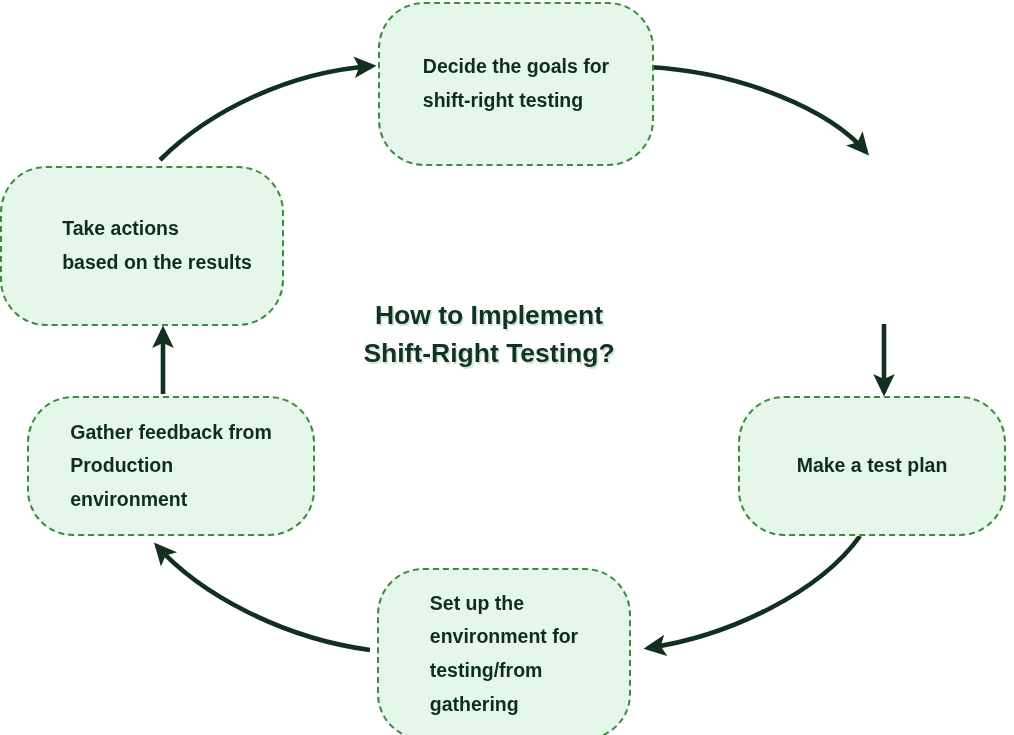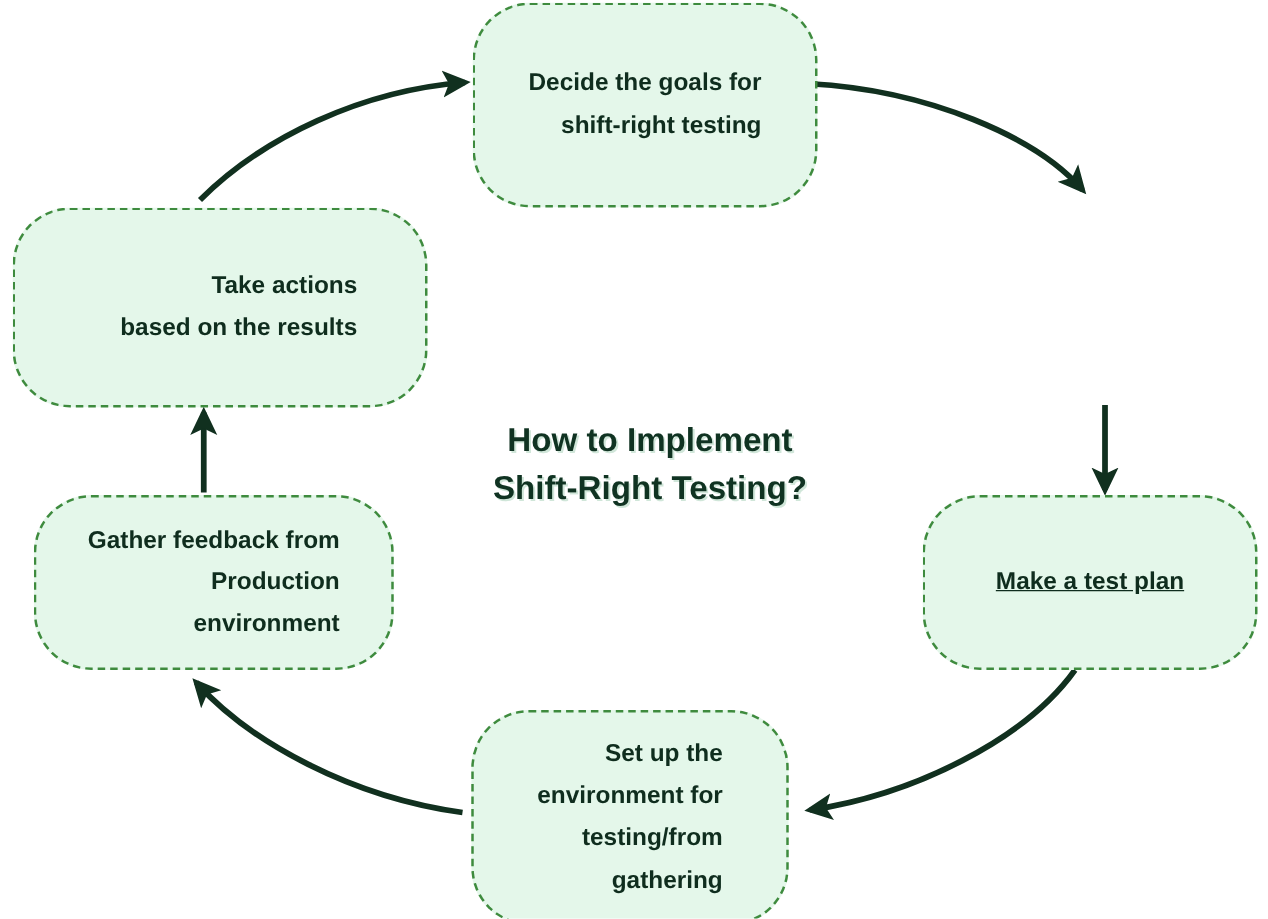--- a/index.html
+++ b/index.html
@@ -27,55 +27,54 @@
   }
   .node {
     position: absolute;
     box-sizing: border-box;
     background: #e4f7ea;
     border: 2px dashed #3e8b3e;
     border-radius: 46px;
     display: flex;
     align-items: center;
     justify-content: center;
-    text-align: right;
+    text-align: left;
     color: #0f2d1e;
     font-weight: bold;
     font-size: 19.5px;
     line-height: 1.72;
     padding: 4px 10px;
     z-index: 2;
   }
   .node-label {
     white-space: pre-line;
     display: block;
   }
   #center-title {
     position: absolute;
-    left: 340px;
+    left: 309px;
     top: 296px;
     width: 360px;
     text-align: center;
     font-size: 26.5px;
     font-weight: bold;
     line-height: 1.45;
     color: #103322;
     text-shadow: 1.5px 1.5px 0 rgba(170, 210, 185, 0.55);
     white-space: pre-line;
     z-index: 3;
-    margin-top: 37px;
   }
 
   
   #node-top    { left: 378px; top: 2px;   width: 276px; height: 164px; }
   #node-right1 { left: 738px; top: 166px; width: 268px; height: 156px; }
-  #node-right2 { left: 738px; top: 396px; width: 268px; height: 140px; text-decoration: underline; }
+  #node-right2 { left: 738px; top: 396px; width: 268px; height: 140px; }
   #node-bottom { left: 377px; top: 568px; width: 254px; height: 172px; }
   #node-left2  { left: 1px;   top: 396px; width: 288px; height: 140px; margin-left: 26px; }
-  #node-left1  { left: 10px;   top: 166px; width: 332px; height: 160px; padding-left: 40px; }
+  #node-left1  { left: 0;   top: 166px; width: 284px; height: 160px; padding-left: 40px; }
 </style>
 </head>
 <body>
 
 <div id="canvas">
 
   <svg id="edges" viewBox="0 0 1014 735">
     <defs>
       <marker id="ah" markerWidth="5.2" markerHeight="5.2" refX="3.9" refY="2.6" orient="auto" markerUnits="strokeWidth">
         <path d="M0,0.25 L4.9,2.6 L0,4.95 L1.1,2.6 Z" fill="#11301f"></path>

